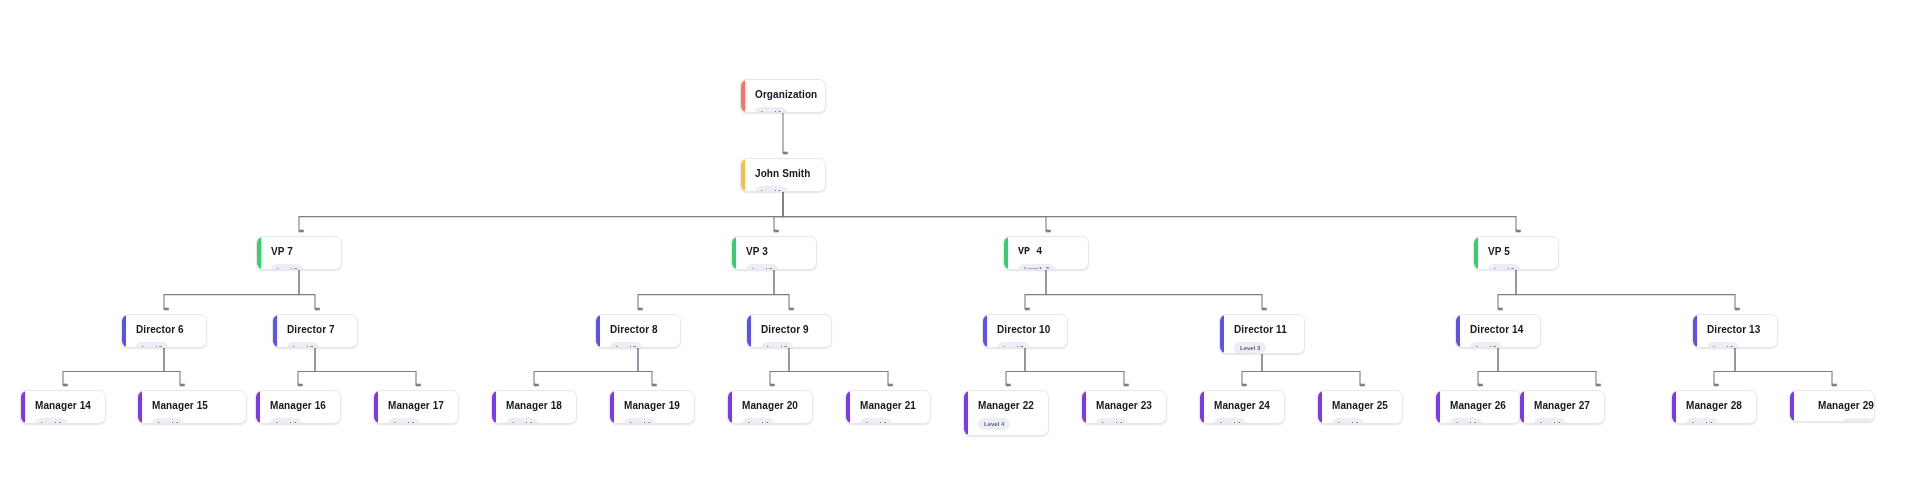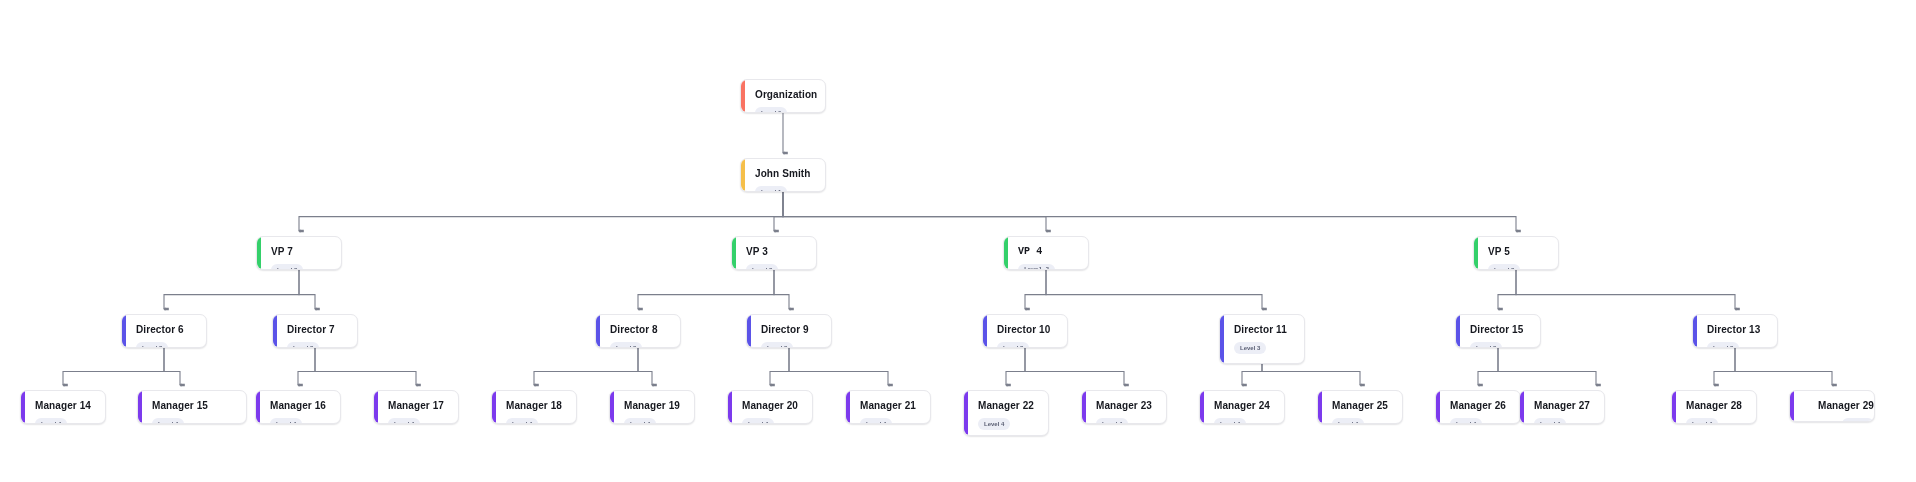--- a/index.html
+++ b/index.html
@@ -119,22 +119,22 @@
       <div class="node accent-ceo" style="left: 740px; top: 158px; width: 86px; height: 34px;"><span></span><div class="node-title">John Smith</div><div class="node-badge">Level 1</div></div>
       <div class="node accent-vp" style="left: 256px; top: 236px; width: 86px; height: 34px;"><span></span><div class="node-title">VP 7</div><div class="node-badge">Level 2</div></div>
       <div class="node accent-vp" style="left: 731px; top: 236px; width: 86px; height: 34px;"><span></span><div class="node-title">VP 3</div><div class="node-badge">Level 2</div></div>
       <div class="node accent-vp" style="left: 1003px; top: 236px; width: 86px; height: 34px; font-family: Liberation Mono, monospace;"><span></span><div class="node-title">VP 4</div><div class="node-badge">Level 2</div></div>
       <div class="node accent-vp" style="left: 1473px; top: 236px; width: 86px; height: 34px;"><span></span><div class="node-title">VP 5</div><div class="node-badge">Level 2</div></div>
       <div class="node accent-dir" style="left: 121px; top: 314px; width: 86px; height: 34px;"><span></span><div class="node-title">Director 6</div><div class="node-badge">Level 3</div></div>
       <div class="node accent-dir" style="left: 272px; top: 314px; width: 86px; height: 34px;"><span></span><div class="node-title">Director 7</div><div class="node-badge">Level 3</div></div>
       <div class="node accent-dir" style="left: 595px; top: 314px; width: 86px; height: 34px;"><span></span><div class="node-title">Director 8</div><div class="node-badge">Level 3</div></div>
       <div class="node accent-dir" style="left: 746px; top: 314px; width: 86px; height: 34px;"><span></span><div class="node-title">Director 9</div><div class="node-badge">Level 3</div></div>
       <div class="node accent-dir" style="left: 982px; top: 314px; width: 86px; height: 34px;"><span></span><div class="node-title">Director 10</div><div class="node-badge">Level 3</div></div>
-      <div class="node accent-dir" style="left: 1219px; top: 314px; width: 86px; height: 50px;"><span></span><div class="node-title">Director 11</div><div class="node-badge">Level 3</div></div>
-      <div class="node accent-dir" style="left: 1455px; top: 314px; width: 86px; height: 34px;"><span></span><div class="node-title">Director 15</div><div class="node-badge">Level 3</div></div>
+      <div class="node accent-dir" style="left: 1219px; top: 314px; width: 86px; height: 40px;"><span></span><div class="node-title">Director 11</div><div class="node-badge">Level 3</div></div>
+      <div class="node accent-dir" style="left: 1455px; top: 314px; width: 86px; height: 34px;"><span></span><div class="node-title">Director 14</div><div class="node-badge">Level 3</div></div>
       <div class="node accent-dir" style="left: 1692px; top: 314px; width: 86px; height: 34px;"><span></span><div class="node-title">Director 13</div><div class="node-badge">Level 3</div></div>
       <div class="node accent-mgr" style="left: 20px; top: 390px; width: 86px; height: 34px;"><span></span><div class="node-title">Manager 14</div><div class="node-badge">Level 4</div></div>
       <div class="node accent-mgr" style="left: 137px; top: 390px; width: 110px; height: 34px;"><span></span><div class="node-title">Manager 15</div><div class="node-badge">Level 4</div></div>
       <div class="node accent-mgr" style="left: 255px; top: 390px; width: 86px; height: 34px;"><span></span><div class="node-title">Manager 16</div><div class="node-badge">Level 4</div></div>
       <div class="node accent-mgr" style="left: 373px; top: 390px; width: 86px; height: 34px;"><span></span><div class="node-title">Manager 17</div><div class="node-badge">Level 4</div></div>
       <div class="node accent-mgr" style="left: 491px; top: 390px; width: 86px; height: 34px;"><span></span><div class="node-title">Manager 18</div><div class="node-badge">Level 4</div></div>
       <div class="node accent-mgr" style="left: 609px; top: 390px; width: 86px; height: 34px;"><span></span><div class="node-title">Manager 19</div><div class="node-badge">Level 4</div></div>
       <div class="node accent-mgr" style="left: 727px; top: 390px; width: 86px; height: 34px;"><span></span><div class="node-title">Manager 20</div><div class="node-badge">Level 4</div></div>
       <div class="node accent-mgr" style="left: 845px; top: 390px; width: 86px; height: 34px;"><span></span><div class="node-title">Manager 21</div><div class="node-badge">Level 4</div></div>
       <div class="node accent-mgr" style="left: 963px; top: 390px; width: 86px; height: 46px;"><span></span><div class="node-title">Manager 22</div><div class="node-badge">Level 4</div></div>

